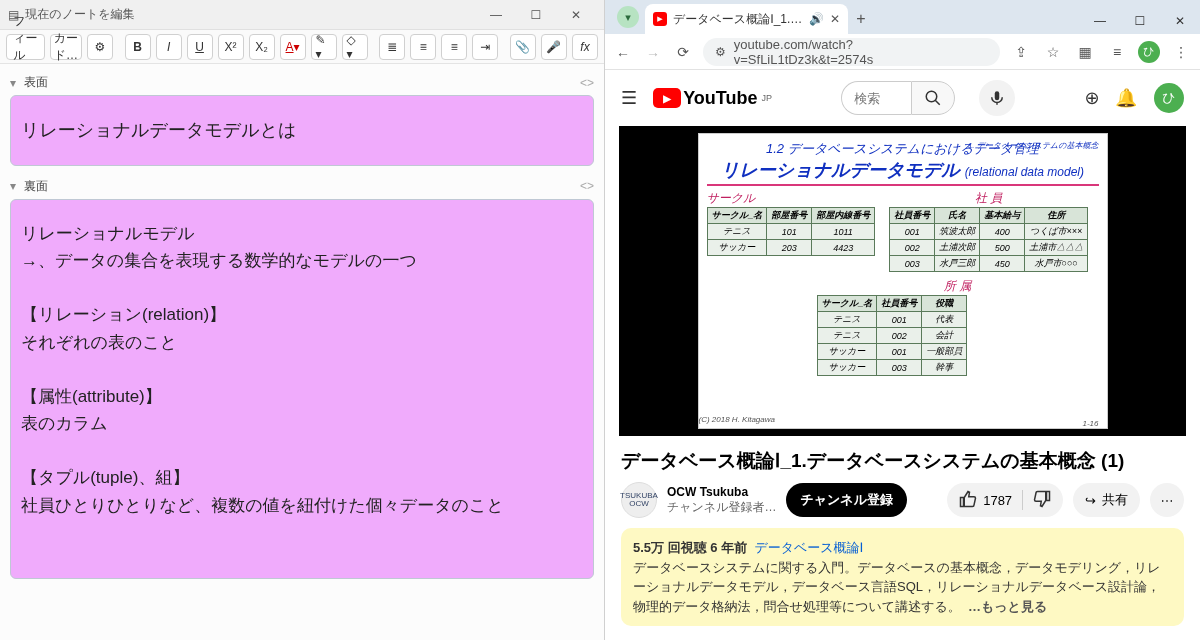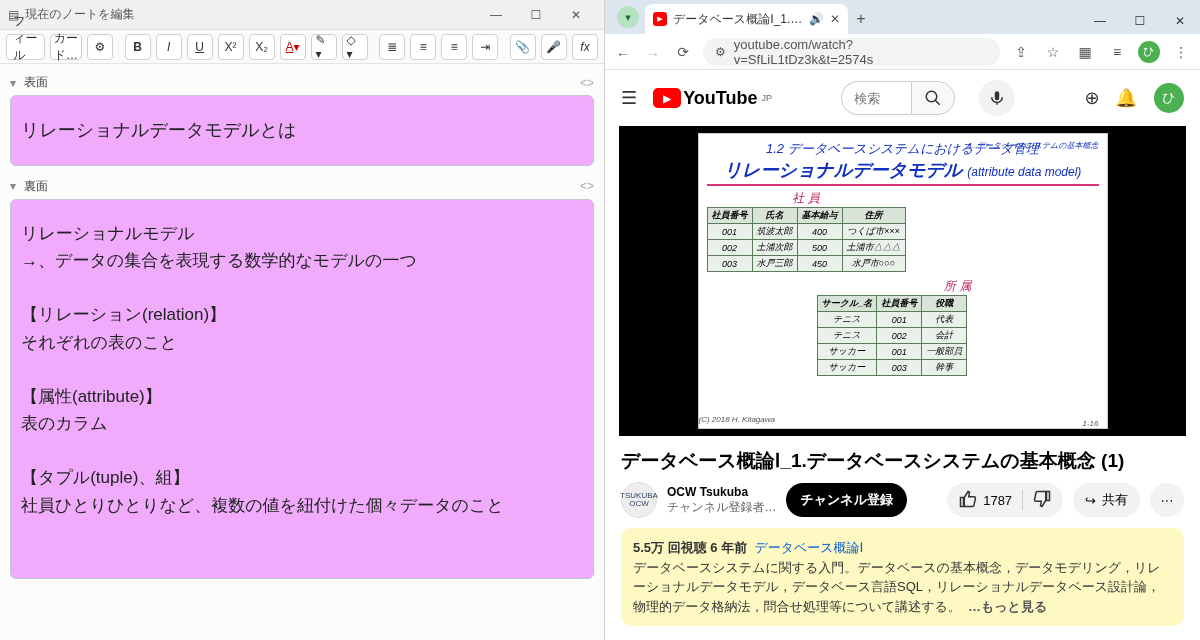--- a/index.html
+++ b/index.html
@@ -205,24 +205,46 @@
       <span class="hicon">⊕</span>
       <span class="hicon">🔔</span>
       <div class="yavatar">ひ</div>
     </div>
 
     <div class="player">
       <div class="slide">
         <div class="topright">1. データベースシステムの基本概念</div>
         <div class="subsec">1.2 データベースシステムにおけるデータ管理</div>
         <div class="title">
-          <span>リレーショナルデータモデル</span> <span class="en">(attribute data model)</span>
+          <span>リレーショナルデータモデル</span> <span class="en">(relational data model)</span>
         </div>
         <hr>
         <div class="row">
+          <div>
+            <div class="lbl">サークル</div>
+            <table id="tbl-circle">
+                <tbody>
+                  <tr>
+                    <th>サークル_名</th>
+                    <th>部屋番号</th>
+                    <th>部屋内線番号</th>
+                  </tr>
+                  <tr>
+                    <td>テニス</td>
+                    <td>101</td>
+                    <td>1011</td>
+                  </tr>
+                  <tr>
+                    <td>サッカー</td>
+                    <td>203</td>
+                    <td>4423</td>
+                  </tr>
+                </tbody>
+              </table>
+          </div>
           <div>
             <div class="lbl" style="text-align:center;">社 員</div>
             <table id="tbl-emp">
                 <tbody>
                   <tr>
                     <th>社員番号</th>
                     <th>氏名</th>
                     <th>基本給与</th>
                     <th>住所</th>
                   </tr>

